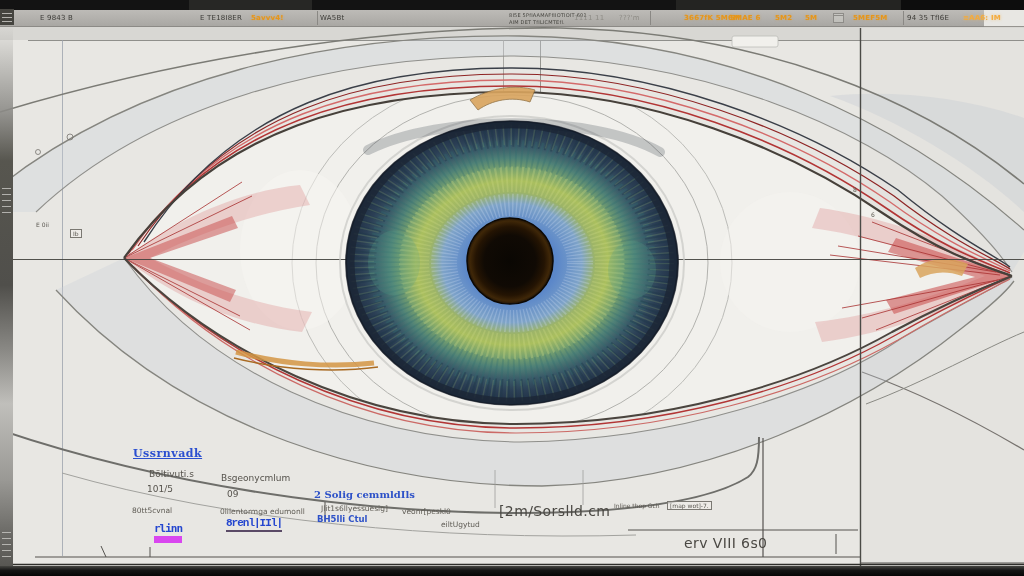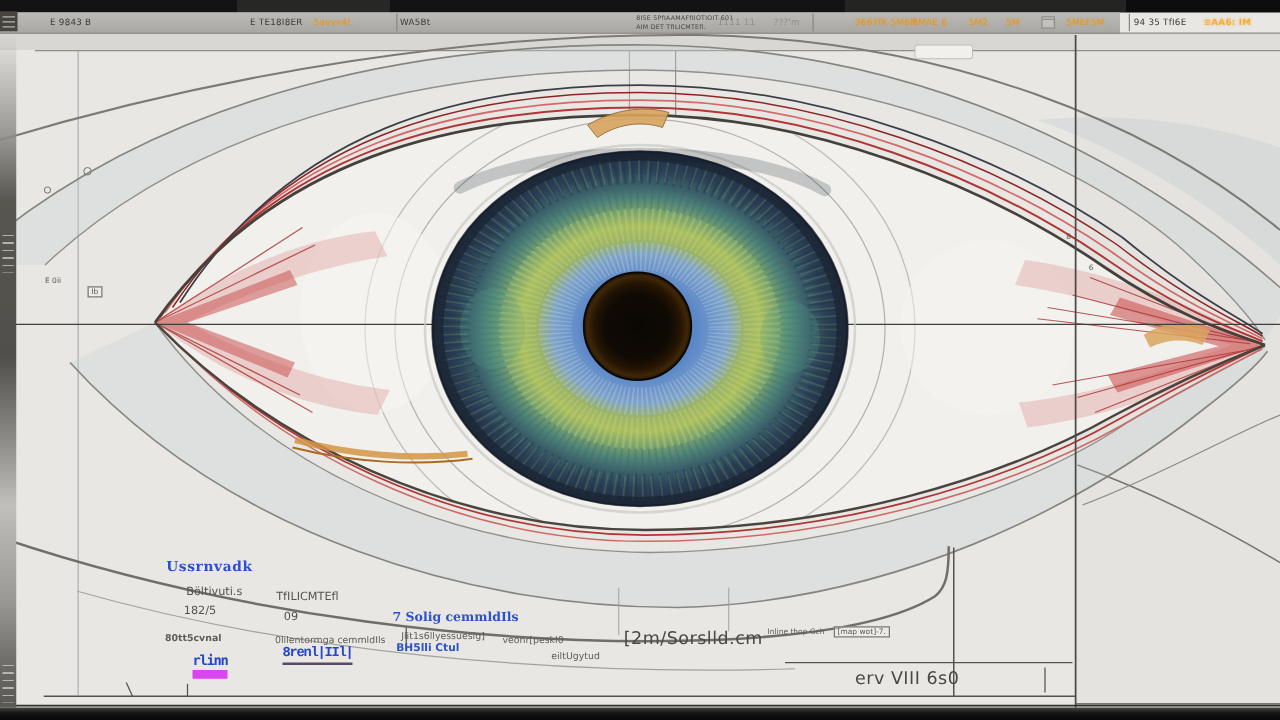--- a/index.html
+++ b/index.html
@@ -3,47 +3,47 @@
 <meta charset="utf-8">
 <style>
   html,body{margin:0;padding:0;background:#000;}
   .screen{position:relative;width:1024px;height:576px;overflow:hidden;
           font-family:"Liberation Sans",sans-serif;background:#e8e7e3;}
   svg.diagram{position:absolute;left:0;top:0;z-index:1;}
 
   
   .topstrip{position:absolute;left:0;top:0;width:1024px;height:10px;z-index:6;
     background:linear-gradient(90deg,#131313 0 18.5%,#272725 18.5% 30.5%,#131313 30.5% 66%,#242422 66% 88%,#0d0d0d 88% 100%);}
-  .toolbar{position:absolute;left:0;top:10px;width:896px;height:16px;z-index:6;
+  .toolbar{position:absolute;left:0;top:10px;width:984px;height:16px;z-index:6;
     background:linear-gradient(180deg,#bdbbb7,#a9a7a3);border-bottom:1px solid #8c8a86;}
   .tb-div{position:absolute;top:1px;width:1px;height:14px;background:#8a8884;}
   .tb-item{position:absolute;top:0;height:16px;display:flex;align-items:center;
     font:7px "DejaVu Sans",sans-serif;color:#3c3b37;letter-spacing:.2px;white-space:pre;filter:blur(.2px);}
-  .tb-item.orange{color:#e6951a;font-weight:normal;text-shadow:0 0 2px rgba(235,160,30,.5);}
+  .tb-item.orange{color:#e6951a;font-weight:bold;text-shadow:0 0 2px rgba(235,160,30,.5);}
   .tb-item.orange-bright{color:#f4ab3c;font-weight:bold;text-shadow:0 0 3px rgba(244,171,60,.6);}
   .tb-item.ghost{color:#8e8c86;}
   .tb-item.tiny2a{top:1px;height:7px;font-size:5px;color:#45443f;}
   .tb-item.tiny2b{top:8px;height:7px;font-size:5px;color:#45443f;}
   .hamburger{position:absolute;left:0;top:9px;width:14px;height:16px;background:#45443f;z-index:7;}
   .hamburger i{position:absolute;left:2px;right:2px;height:1px;background:#b5b3af;display:block;}
   .win-glyph{position:absolute;left:833px;top:13px;width:9px;height:8px;z-index:7;
     border:1px solid #8e8c88;background:rgba(220,219,215,.4);}
   .win-glyph::before{content:"";position:absolute;left:0;right:0;top:1px;height:1px;background:#8e8c88;}
   .bottombar{position:absolute;left:0;top:566px;width:1024px;height:10px;z-index:6;
     background:linear-gradient(180deg,#454541,#141414 45%,#060606);}
   .edge-strip{position:absolute;left:0;top:26px;width:13px;height:540px;z-index:5;
     background:linear-gradient(180deg,rgba(200,199,195,0) 0%,rgba(139,138,134,.9) 16%,
       #57564f 25%,#504f4b 48%,#8a8985 60%,#c0bfbb 70%,#9a9995 84%,#6b6a66 94%,#585753 100%);}
   .edge-marks{position:absolute;left:2px;width:9px;height:30px;z-index:6;
     background:repeating-linear-gradient(180deg,#c9c8c4 0 1px,transparent 1px 6px);opacity:.8;}
 
   
   .ann-layer{position:absolute;left:0;top:0;width:1024px;height:576px;z-index:5;pointer-events:none;}
   .ann{position:absolute;font:8px "DejaVu Sans",sans-serif;color:#5a5751;white-space:pre;filter:blur(.25px);}
-  .ann.blue-lg{font:bold 11px "DejaVu Serif",serif;color:#2b4fd0;letter-spacing:.5px;}
+  .ann.blue-lg{font:bold 11px "DejaVu Serif",serif;color:#2b4fd0;letter-spacing:.5px;text-decoration:underline;}
   .ann.blue-md{font:bold 10px "DejaVu Serif",serif;color:#2e52c8;}
   .ann.blue-sm{font:bold 8.5px "DejaVu Sans",sans-serif;color:#2e52c8;}
   .ann.blue-block{font:bold 11px "DejaVu Sans Mono",monospace;color:#2446cf;letter-spacing:-1px;}
   .ann.ul-red{border-bottom:7px solid #d946ef;padding-bottom:1px;}
   .ann.ul-dark{border-bottom:2px solid #5a4a66;padding-bottom:1px;}
   .ann.gray-md{font-size:9px;color:#55524c;}
   .ann.gray-md2{font-size:14px;color:#4a4843;letter-spacing:.4px;}
   .ann.gray-sm{font-size:7.5px;color:#5f5c55;}
   .ann.tiny{font-size:6px;color:#5a5750;}
   .ann.boxed{border:1px solid #7a7872;padding:0 2px;background:rgba(240,239,235,.55);}
@@ -219,26 +219,26 @@
   </div>
   <div class="win-glyph"></div>
   <div class="edge-strip"></div>
   <div class="edge-marks" style="top:188px"></div>
   <div class="edge-marks" style="top:532px"></div>
   <div class="bottombar"></div>
 
   <div class="ann-layer">
       <div class="ann blue-lg" style="left: 133px; top: 447px;">Ussrnvadk</div>
       <div class="ann gray-md" style="left: 149px; top: 469px;">Böltivuti.s</div>
-      <div class="ann gray-md" style="left: 147px; top: 484px;">182/5</div>
-      <div class="ann gray-md" style="left: 221px; top: 473px;">TfILICMTEfl</div>
+      <div class="ann gray-md" style="left: 147px; top: 484px;">101/5</div>
+      <div class="ann gray-md" style="left: 221px; top: 473px;">Bsgeonycmlum</div>
       <div class="ann gray-md" style="left: 227px; top: 489px;">09</div>
-      <div class="ann blue-md" style="left: 314px; top: 489px;">7 Solig cemmldIls</div>
-      <div class="ann gray-sm" style="left: 132px; top: 506px; font-weight: bold;">80tt5cvnal</div>
-      <div class="ann gray-sm" style="left: 220px; top: 507px;">0lilentormga cemmldIls</div>
+      <div class="ann blue-md" style="left: 314px; top: 489px;">2 Solig cemmldIls</div>
+      <div class="ann gray-sm" style="left: 132px; top: 506px;">80tt5cvnal</div>
+      <div class="ann gray-sm" style="left: 220px; top: 507px;">0lilentormga edumonll</div>
       <div class="ann gray-sm" style="left: 321px; top: 504px;">Jlit1s6llyessuesig]</div>
       <div class="ann gray-sm" style="left: 402px; top: 507px;">veonr[peskl0</div>
       <div class="ann blue-block ul-red" style="left: 154px; top: 522px;">rlinn</div>
       <div class="ann blue-block ul-dark" style="left: 226px; top: 517px; font-family: Liberation Mono, monospace;">8renl|IIl|</div>
       <div class="ann blue-sm" style="left: 317px; top: 514px;">BH5lli Ctul</div>
       <div class="ann gray-sm" style="left: 441px; top: 520px;">eiltUgytud</div>
       <div class="ann gray-md2" style="left: 499px; top: 503px;">[2m/Sorslld.cm</div>
       <div class="ann tiny" style="left: 614px; top: 502px;">Inline thop Gch</div>
       <div class="ann tiny boxed" style="left: 667px; top: 501px;">[map wot]-7.</div>
       <div class="ann gray-md2" style="left: 684px; top: 535px;">erv VIII 6s0</div>

